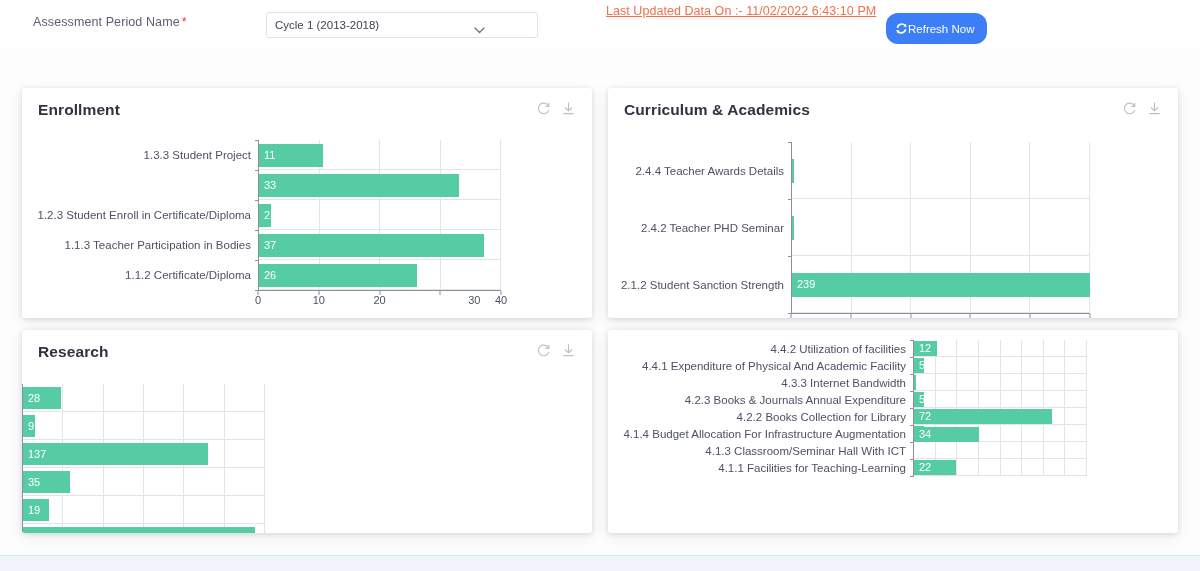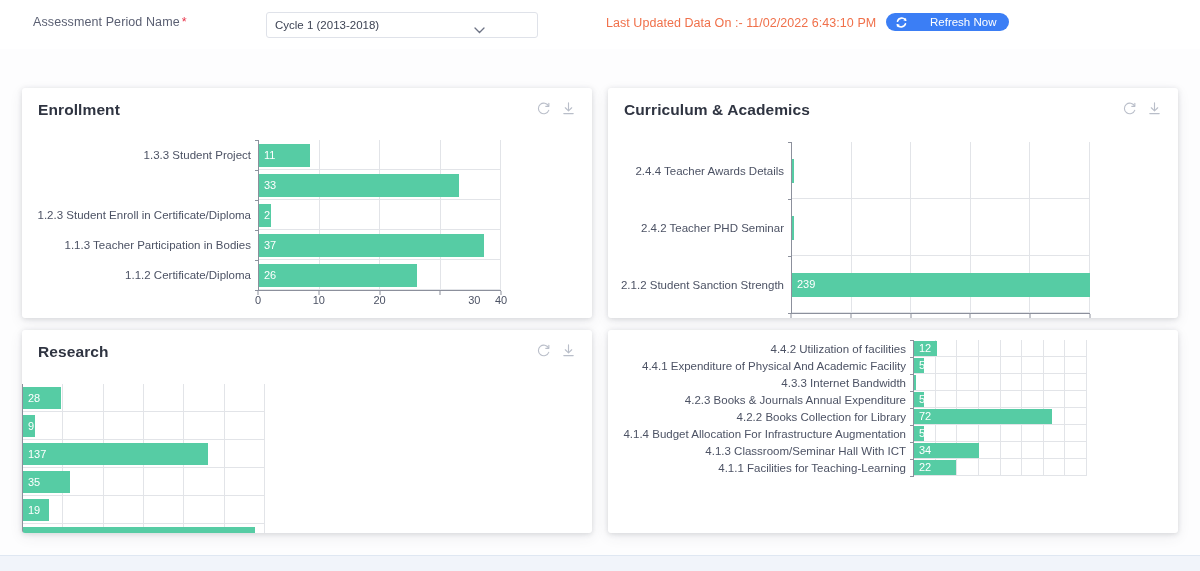--- a/index.html
+++ b/index.html
@@ -35,28 +35,29 @@
     padding:0 22px 0 8px;
     -webkit-appearance:none; appearance:none;
     outline:none;
   }
   .select-chev {
     position:absolute; right:9px; top:8px;
     pointer-events:none; color:#6d7385;
   }
 
   .last-updated {
-    position:absolute; left:606px; top:16px;
+    position:absolute; left:606px; top:4px;
     font-size:12.5px; color:#f0704a; white-space:nowrap;
     letter-spacing:.05px;
+    text-decoration:underline;
   }
   .refresh-btn {
     position:absolute; left:886px; top:13px;
-    height:18px; padding:0 13px 0 9px;
-    display:flex; align-items:center; gap:22px;
+    height:31px; padding:0 13px 0 9px;
+    display:flex; align-items:center; gap:0;
     background:#3b7ef5; border:none; border-radius:12px;
     color:#ffffff; font-size:11.5px;
     font-family:"Liberation Sans", sans-serif;
     cursor:pointer; white-space:nowrap;
   }
   .refresh-btn .ricon { display:flex; align-items:center; }
 
   
   .card {
     position:absolute; background:#ffffff;
@@ -208,21 +209,21 @@
                 <div class="rowline" style="height: 30px;"></div>
                 <div class="rowline" style="height: 30px;"></div>
               </div>
               <div class="ytickmark" style="top: 0px;"></div>
               <div class="ytickmark" style="top: 30px;"></div>
               <div class="ytickmark" style="top: 60px;"></div>
               <div class="ytickmark" style="top: 90px;"></div>
               <div class="ytickmark" style="top: 120px;"></div>
               <div class="ytickmark" style="top: 150px;"></div>
               <div class="bar-row" style="position: absolute; left: 0px; top: 3.5px; height: 23px; width: 100%;">
-                <div class="bar" style="width: 51px;">
+                <div class="bar" style="width: 64px;">
                   <span class="bar-val">11</span>
                 </div>
               </div>
               <div class="bar-row" style="position: absolute; left: 0px; top: 33.5px; height: 23px; width: 100%;">
                 <div class="bar" style="width: 200.475px;">
                   <span class="bar-val">33</span>
                 </div>
               </div>
               <div class="bar-row" style="position: absolute; left: 0px; top: 63.5px; height: 23px; width: 100%;">
                 <div class="bar" style="width: 12.15px;">
@@ -484,21 +485,21 @@
               <div class="bar-row" style="position: absolute; left: 0px; top: 69px; height: 15px; width: 100%;">
                 <div class="bar" style="width: 137.67px;">
                   <span class="bar-val">72</span>
                 </div>
               </div>
               <div class="bar-row" style="position: absolute; left: 0px; top: 86px; height: 15px; width: 100%;">
                 <div class="bar" style="width: 9.56044px;">
                   <span class="bar-val">5</span>
                 </div>
               </div>
-              <div class="bar-row" style="position: absolute; left: 0px; top: 103px; height: 15px; width: 100%;">
+              <div class="bar-row" style="position: absolute; left: 0px; top: 87px; height: 15px; width: 100%;">
                 <div class="bar" style="width: 65.011px;">
                   <span class="bar-val">34</span>
                 </div>
               </div>
               <div class="bar-row" style="position: absolute; left: 0px; top: 120px; height: 15px; width: 100%;">
                 <div class="bar" style="width: 42.0659px;">
                   <span class="bar-val">22</span>
                 </div>
               </div>
             </div>

